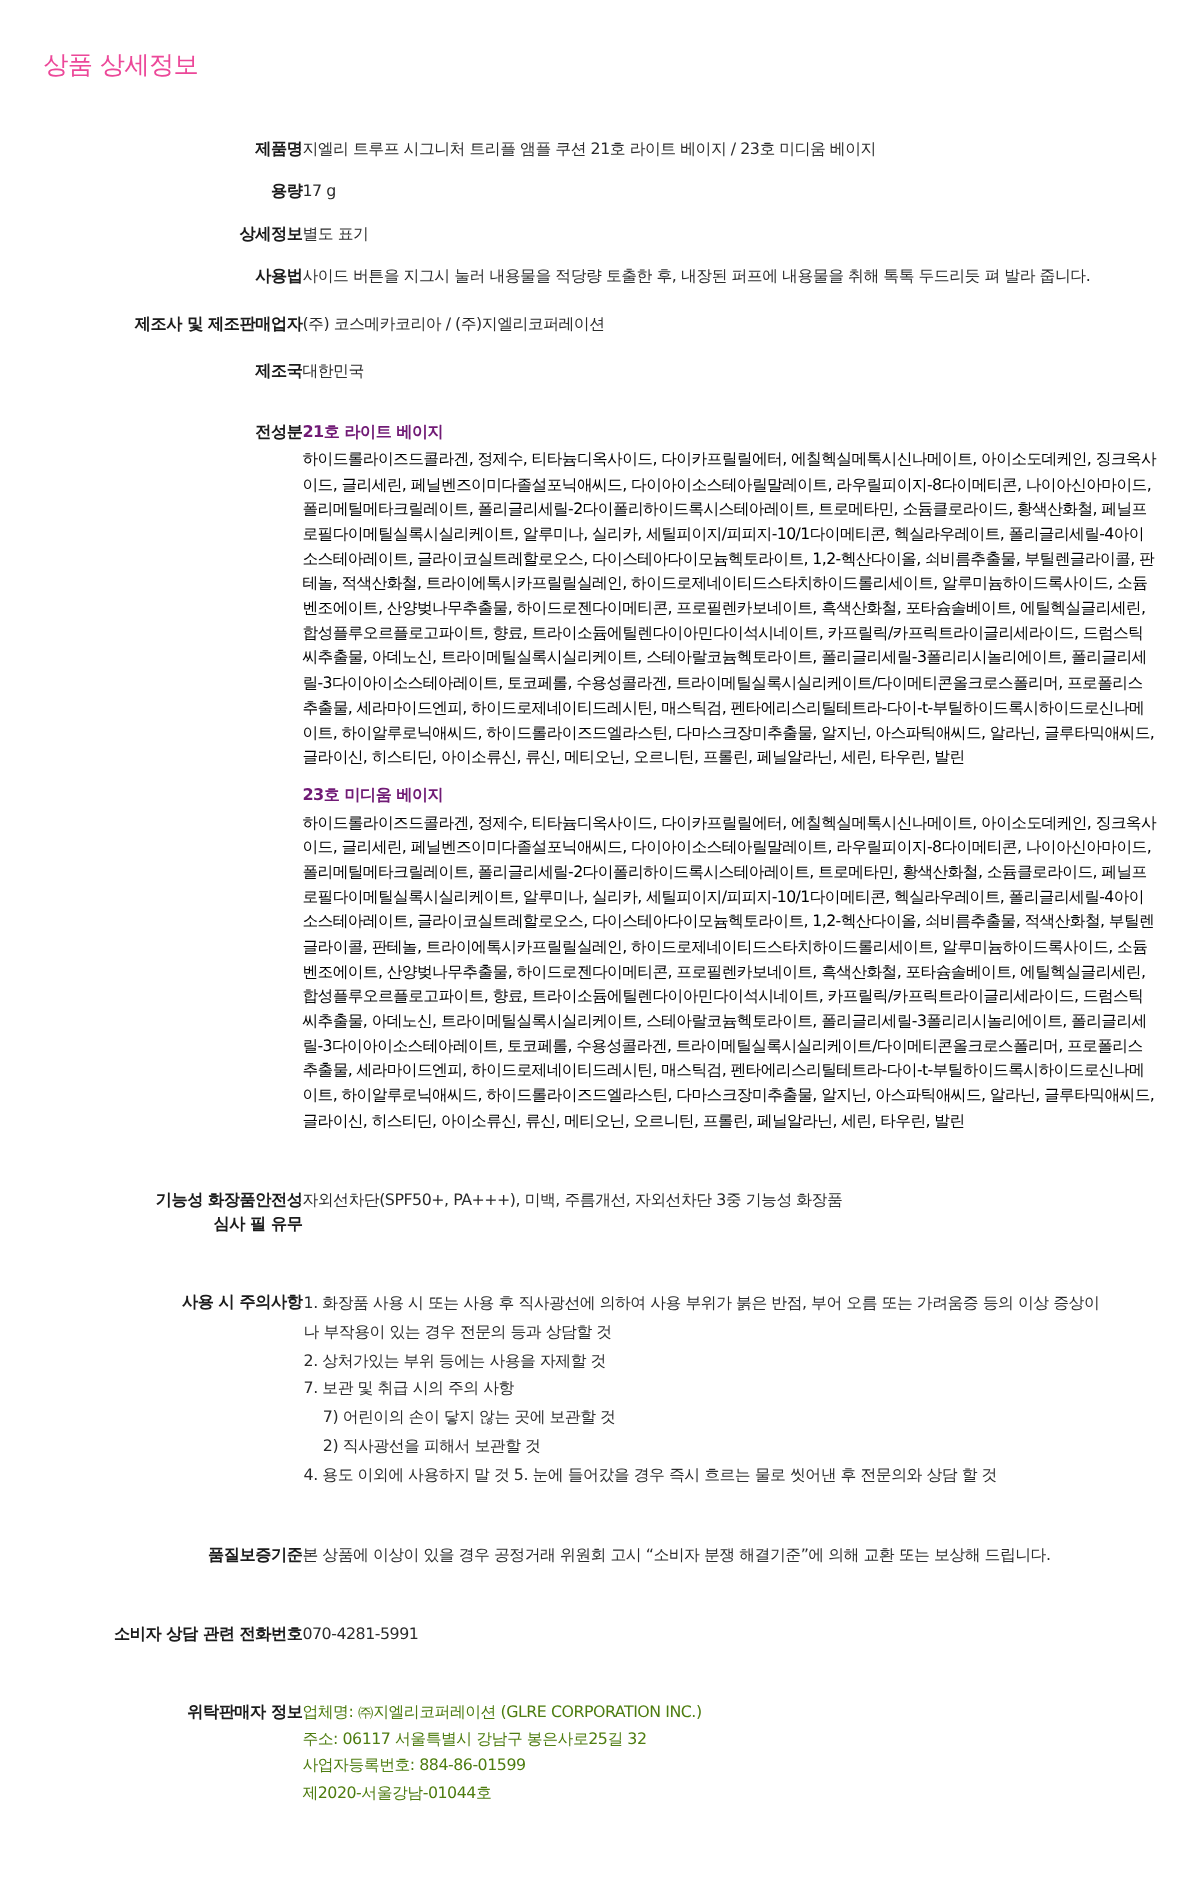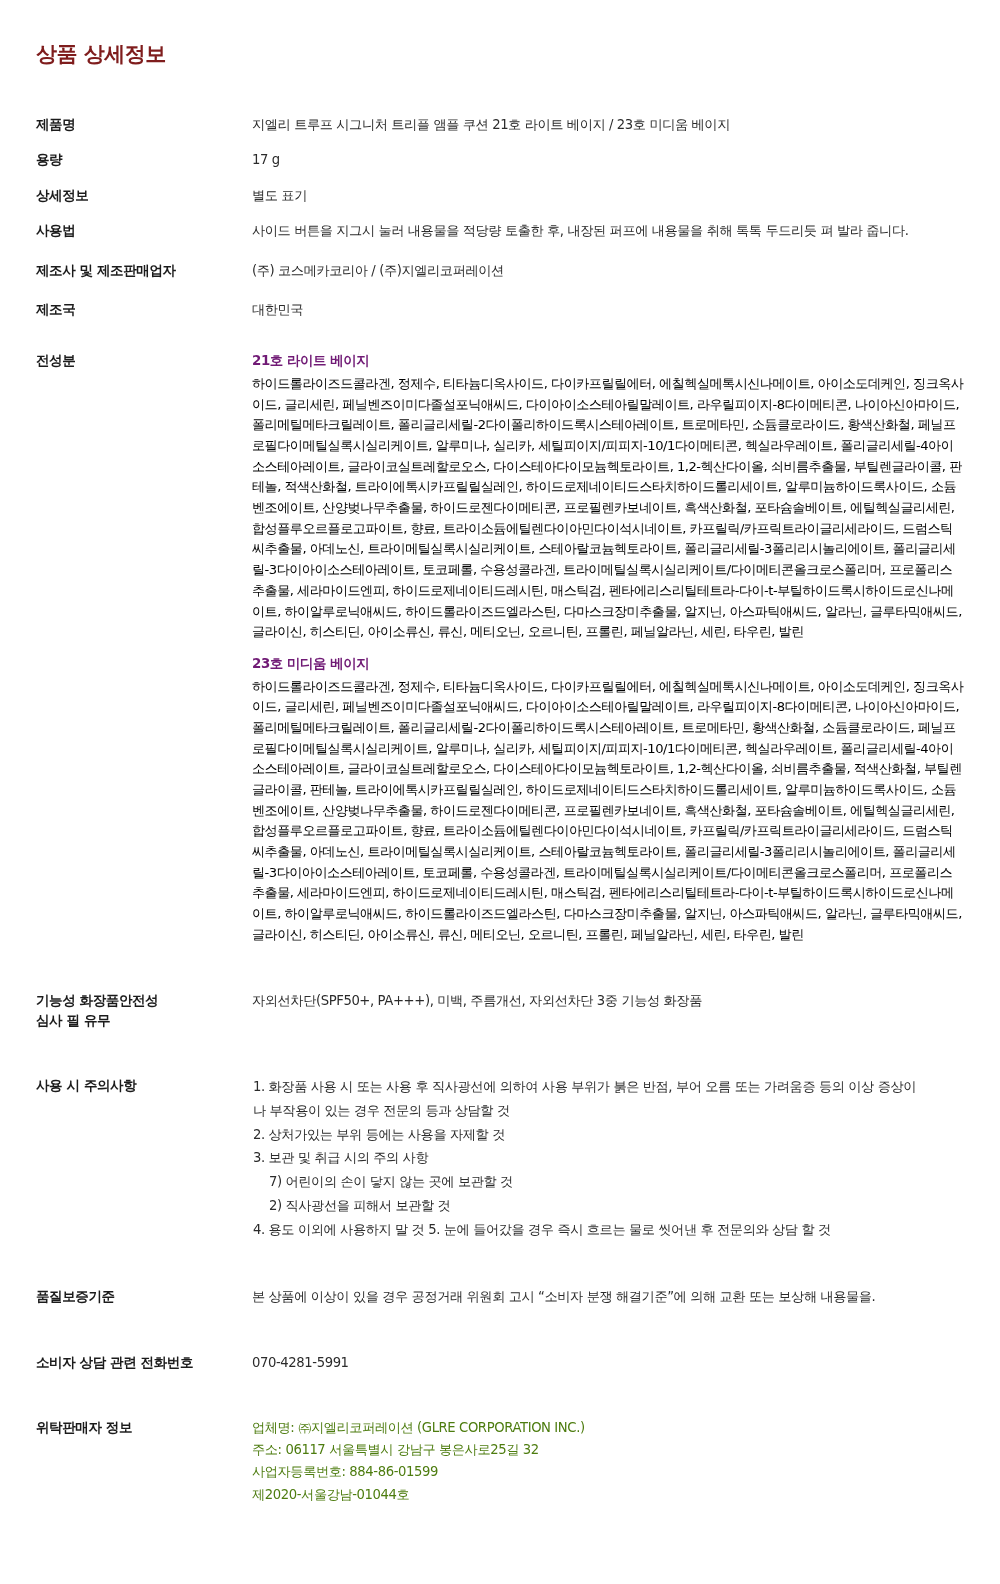--- a/index.html
+++ b/index.html
@@ -14,41 +14,42 @@
     color: #222;
     -webkit-font-smoothing: antialiased;
   }
   .page {
     width: 1000px;
     box-sizing: border-box;
     padding: 40px 36px 60px 36px;
   }
   .page-title {
     font-size: 21px;
-    font-weight: 700;
+    font-weight: 400;
     letter-spacing: -0.5px;
-    color: #7f1d1d;
+    color: #ec4899;
     margin: 0 0 46px 0;
   }
   .spec-table {
     width: 100%;
     border-collapse: collapse;
   }
   .spec-row > td {
     vertical-align: top;
     padding: 0 0 14px 0;
   }
   .spec-label {
     width: 216px;
     font-size: 13.5px;
     font-weight: 700;
     color: #1b1b1b;
     letter-spacing: -0.4px;
     line-height: 1.55;
     white-space: pre-line;
+    text-align: right;
   }
   .spec-value {
     font-size: 13.2px;
     font-weight: 400;
     color: #2b2b2b;
     letter-spacing: -0.4px;
     line-height: 1.62;
   }
   .gap-sm > td { padding-bottom: 18px; }
   .gap-md > td { padding-bottom: 30px; }
@@ -138,31 +139,31 @@
         <td class="spec-value">자외선차단(SPF50+, PA+++), 미백, 주름개선, 자외선차단 3중 기능성 화장품</td>
       </tr>
 
       <tr class="spec-row gap-lg">
         <td class="spec-label">사용 시 주의사항</td>
         <td class="spec-value">
           <div class="caution-list">
             <div>1. 화장품 사용 시 또는 사용 후 직사광선에 의하여 사용 부위가 붉은 반점, 부어 오름 또는 가려움증 등의 이상 증상이</div>
             <div>나 부작용이 있는 경우 전문의 등과 상담할 것</div>
             <div>2. 상처가있는 부위 등에는 사용을 자제할 것</div>
-            <div>3. 보관 및 취급 시의 주의 사항</div>
+            <div>7. 보관 및 취급 시의 주의 사항</div>
             <div class="caution-sub">7) 어린이의 손이 닿지 않는 곳에 보관할 것</div>
             <div class="caution-sub">2) 직사광선을 피해서 보관할 것</div>
             <div>4. 용도 이외에 사용하지 말 것 5. 눈에 들어갔을 경우 즉시 흐르는 물로 씻어낸 후 전문의와 상담 할 것</div>
           </div>
         </td>
       </tr>
 
       <tr class="spec-row gap-lg">
         <td class="spec-label">품질보증기준</td>
-        <td class="spec-value">본 상품에 이상이 있을 경우 공정거래 위원회 고시 “소비자 분쟁 해결기준”에 의해 교환 또는 보상해 내용물을.</td>
+        <td class="spec-value">본 상품에 이상이 있을 경우 공정거래 위원회 고시 “소비자 분쟁 해결기준”에 의해 교환 또는 보상해 드립니다.</td>
       </tr>
 
       <tr class="spec-row gap-lg">
         <td class="spec-label">소비자 상담 관련 전화번호</td>
         <td class="spec-value">070-4281-5991</td>
       </tr>
 
       <tr class="spec-row">
         <td class="spec-label">위탁판매자 정보</td>
         <td class="spec-value">

